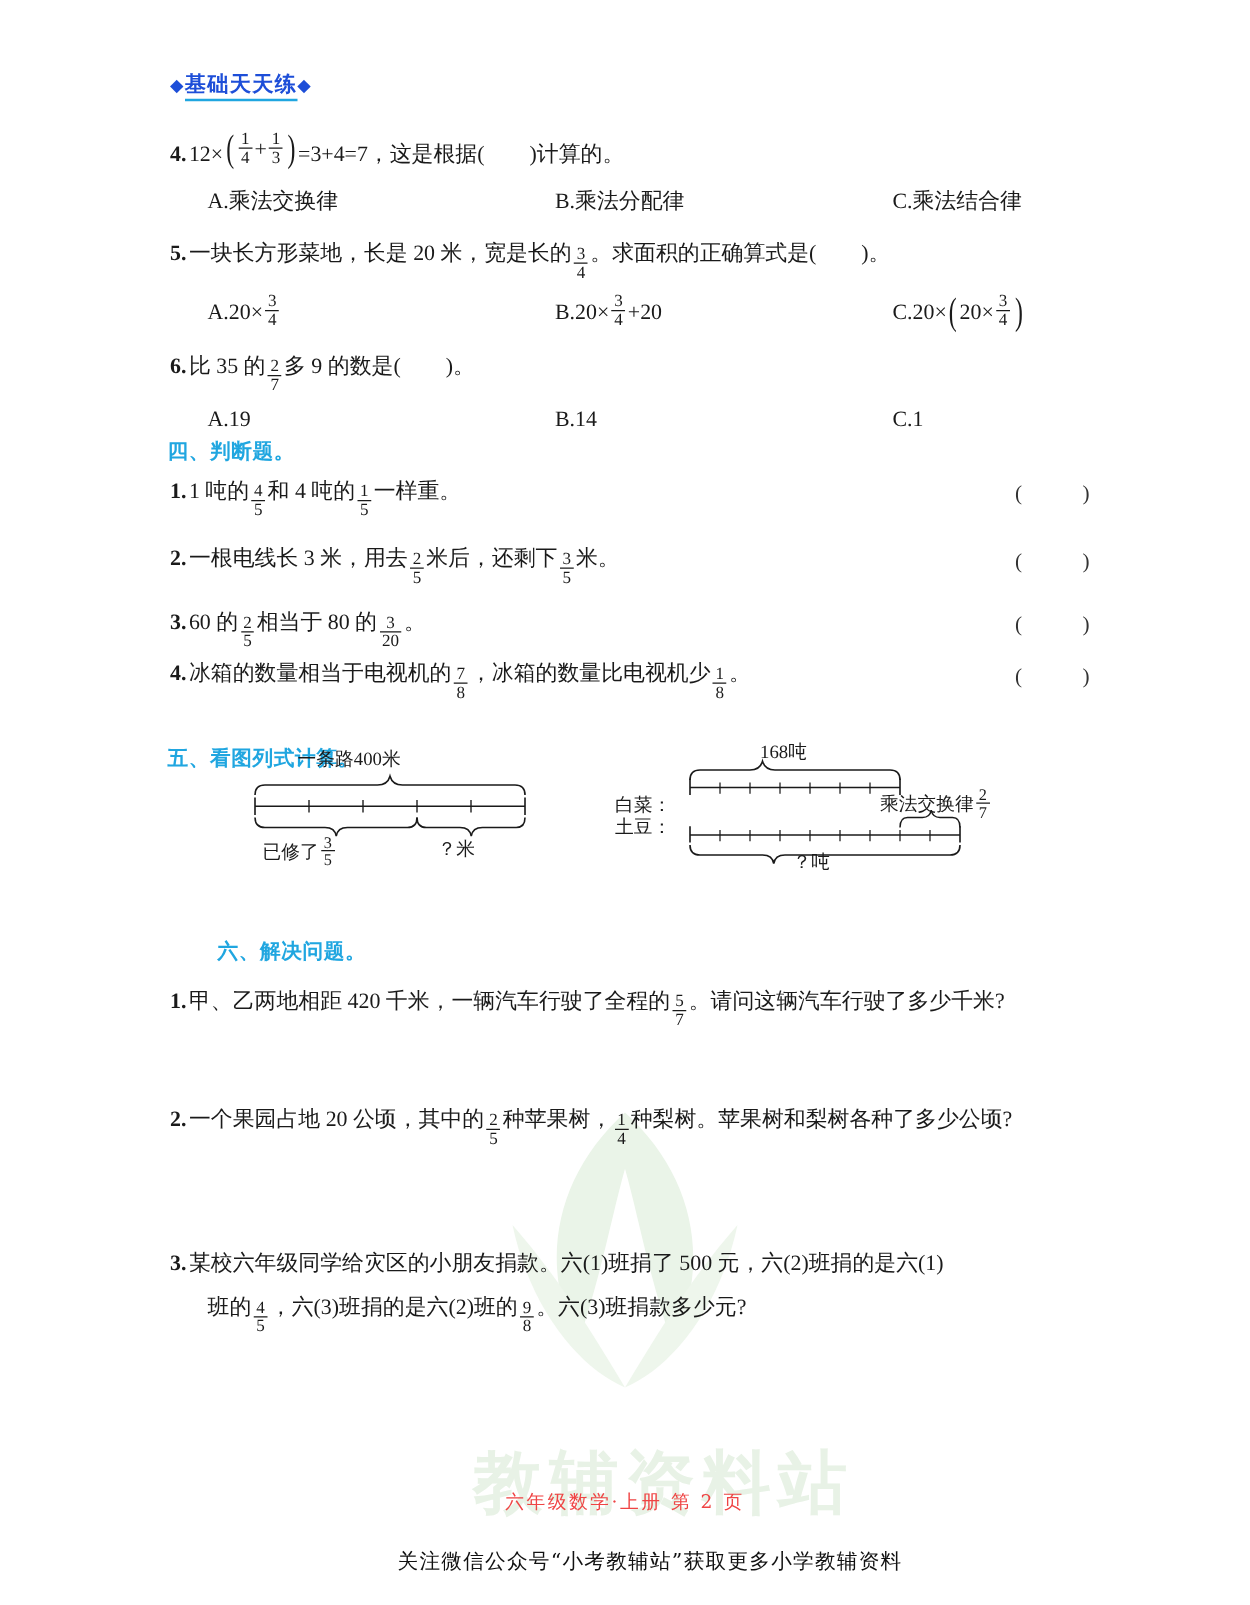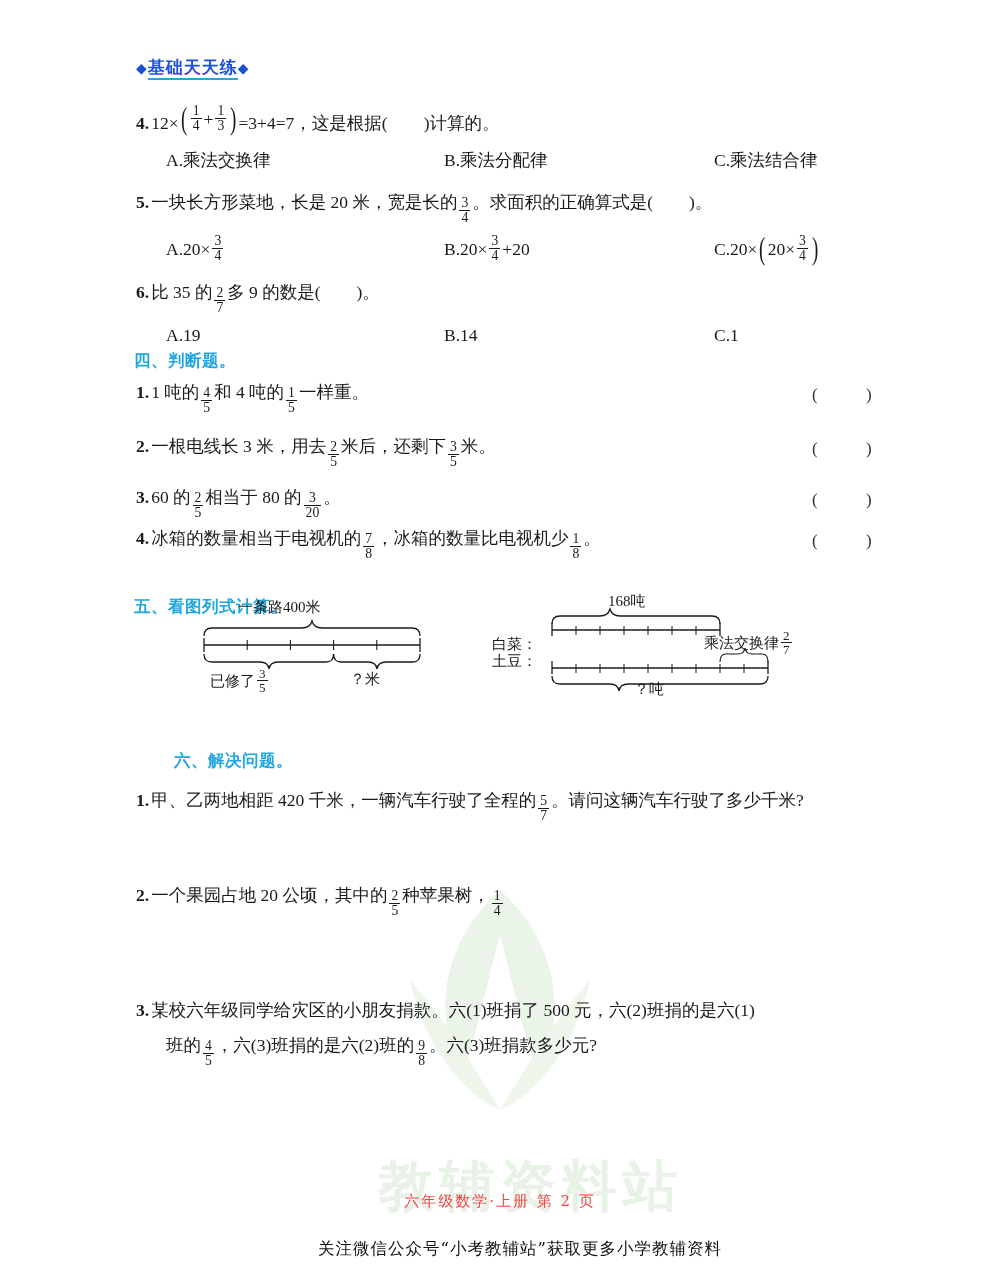--- a/index.html
+++ b/index.html
@@ -471,20 +471,21 @@
     <span class="txt">一个果园占地 20 公顷，其中的</span>
     <span class="frac">
       <span class="num">2</span>
       <span class="den">5</span>
     </span>
     <span class="txt">种苹果树，</span>
     <span class="frac">
       <span class="num">1</span>
       <span class="den">4</span>
     </span>
+    <span class="txt">种梨树。苹果树和梨树各种了多少公顷?</span>
   </div>
 
   <div class="block qline" style="left:136px; top:1000px;">
     <span class="qnum">3.</span>
     <span class="txt">某校六年级同学给灾区的小朋友捐款。六(1)班捐了 500 元，六(2)班捐的是六(1)</span>
   </div>
 
   <div class="block qline" style="left:166px; top:1035px;">
     <span class="txt">班的</span>
     <span class="frac">

